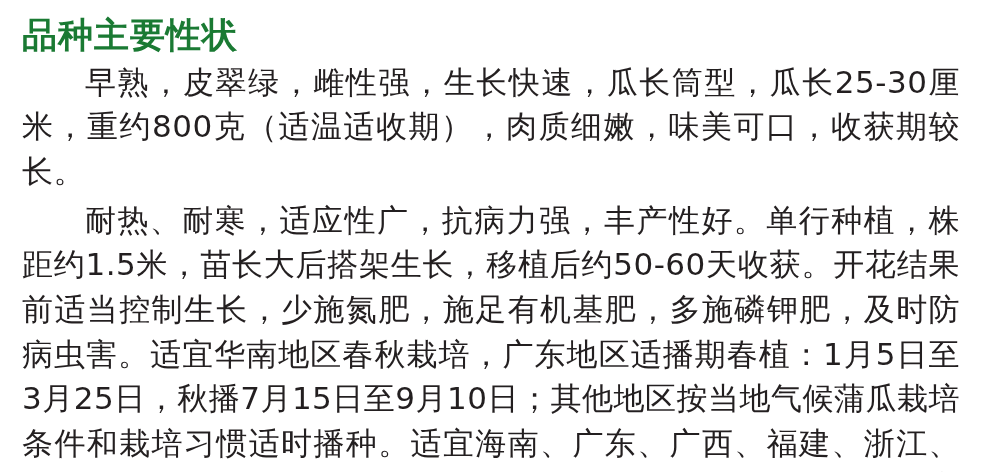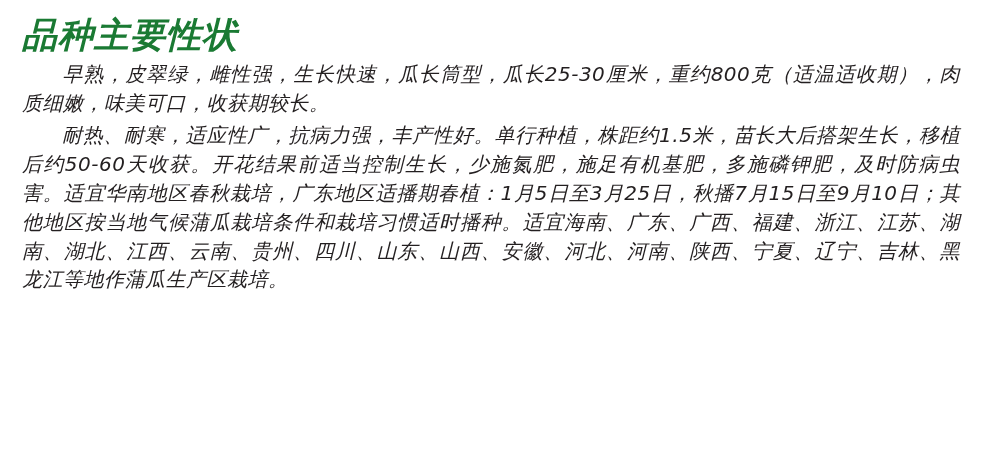--- a/index.html
+++ b/index.html
@@ -12,37 +12,36 @@
     background: #ffffff;
     font-family: "DejaVu Sans", "Liberation Sans", sans-serif;
     overflow: hidden;
   }
   .page {
     position: relative;
     width: 1000px;
     height: 424px;
     box-sizing: border-box;
     padding: 14px 40px 0 22px;
-    font-style: italic;
   }
   .section-heading {
     color: #1a7a33;
     font-weight: bold;
     font-size: 35px;
     line-height: 1.25;
     letter-spacing: 1px;
     margin: 0 0 2px 0;
     font-family: "DejaVu Sans", "Liberation Sans", sans-serif;
   }
   .section-heading.second {
     margin-top: 10px;
   }
   .body-text {
     color: #231f20;
-    font-size: 20px;
+    font-size: 31px;
     line-height: 1.44;
     letter-spacing: 0.5px;
     margin: 0;
     text-align: justify;
     text-justify: inter-ideograph;
     font-family: "DejaVu Sans", "Liberation Sans", sans-serif;
   }
   .body-text .indent {
     display: inline-block;
     width: 2em;

